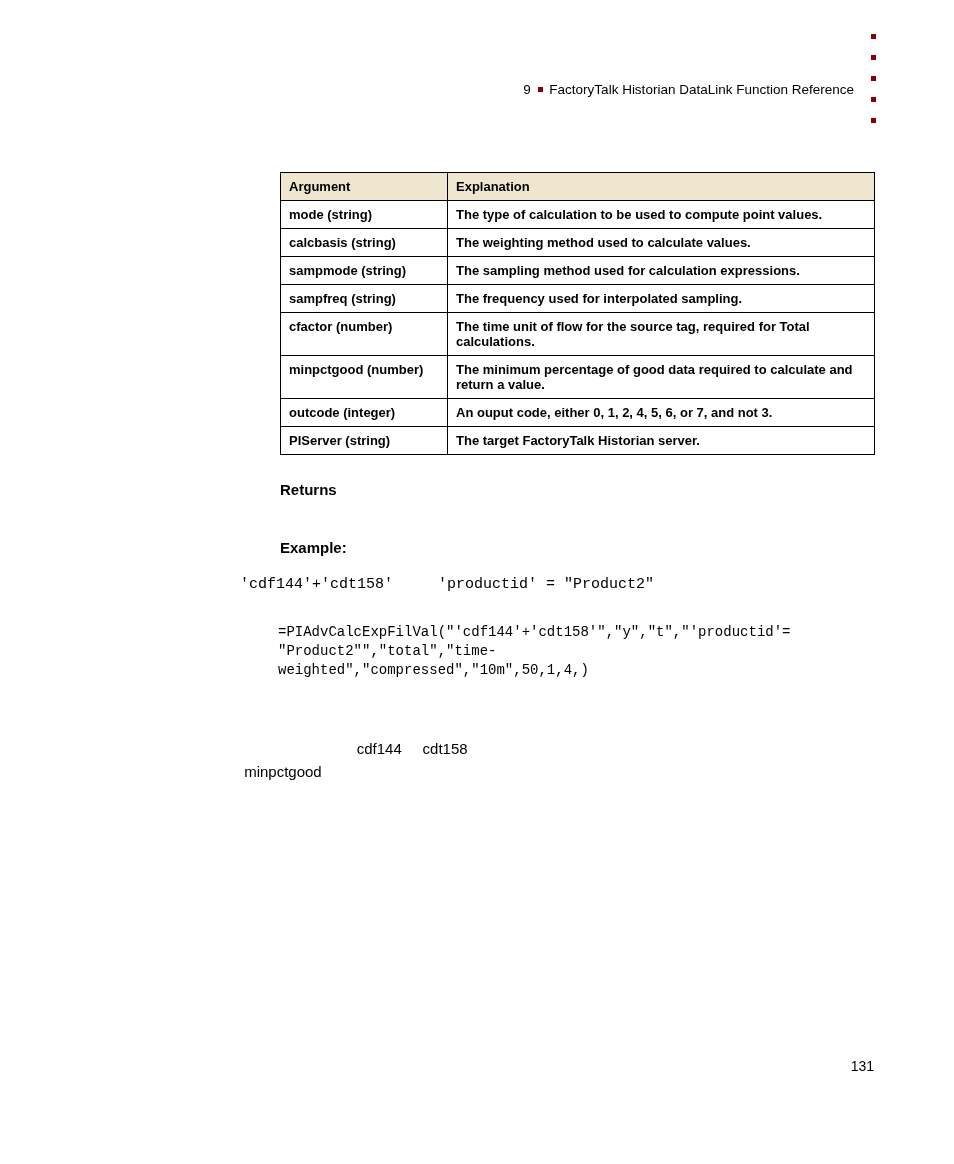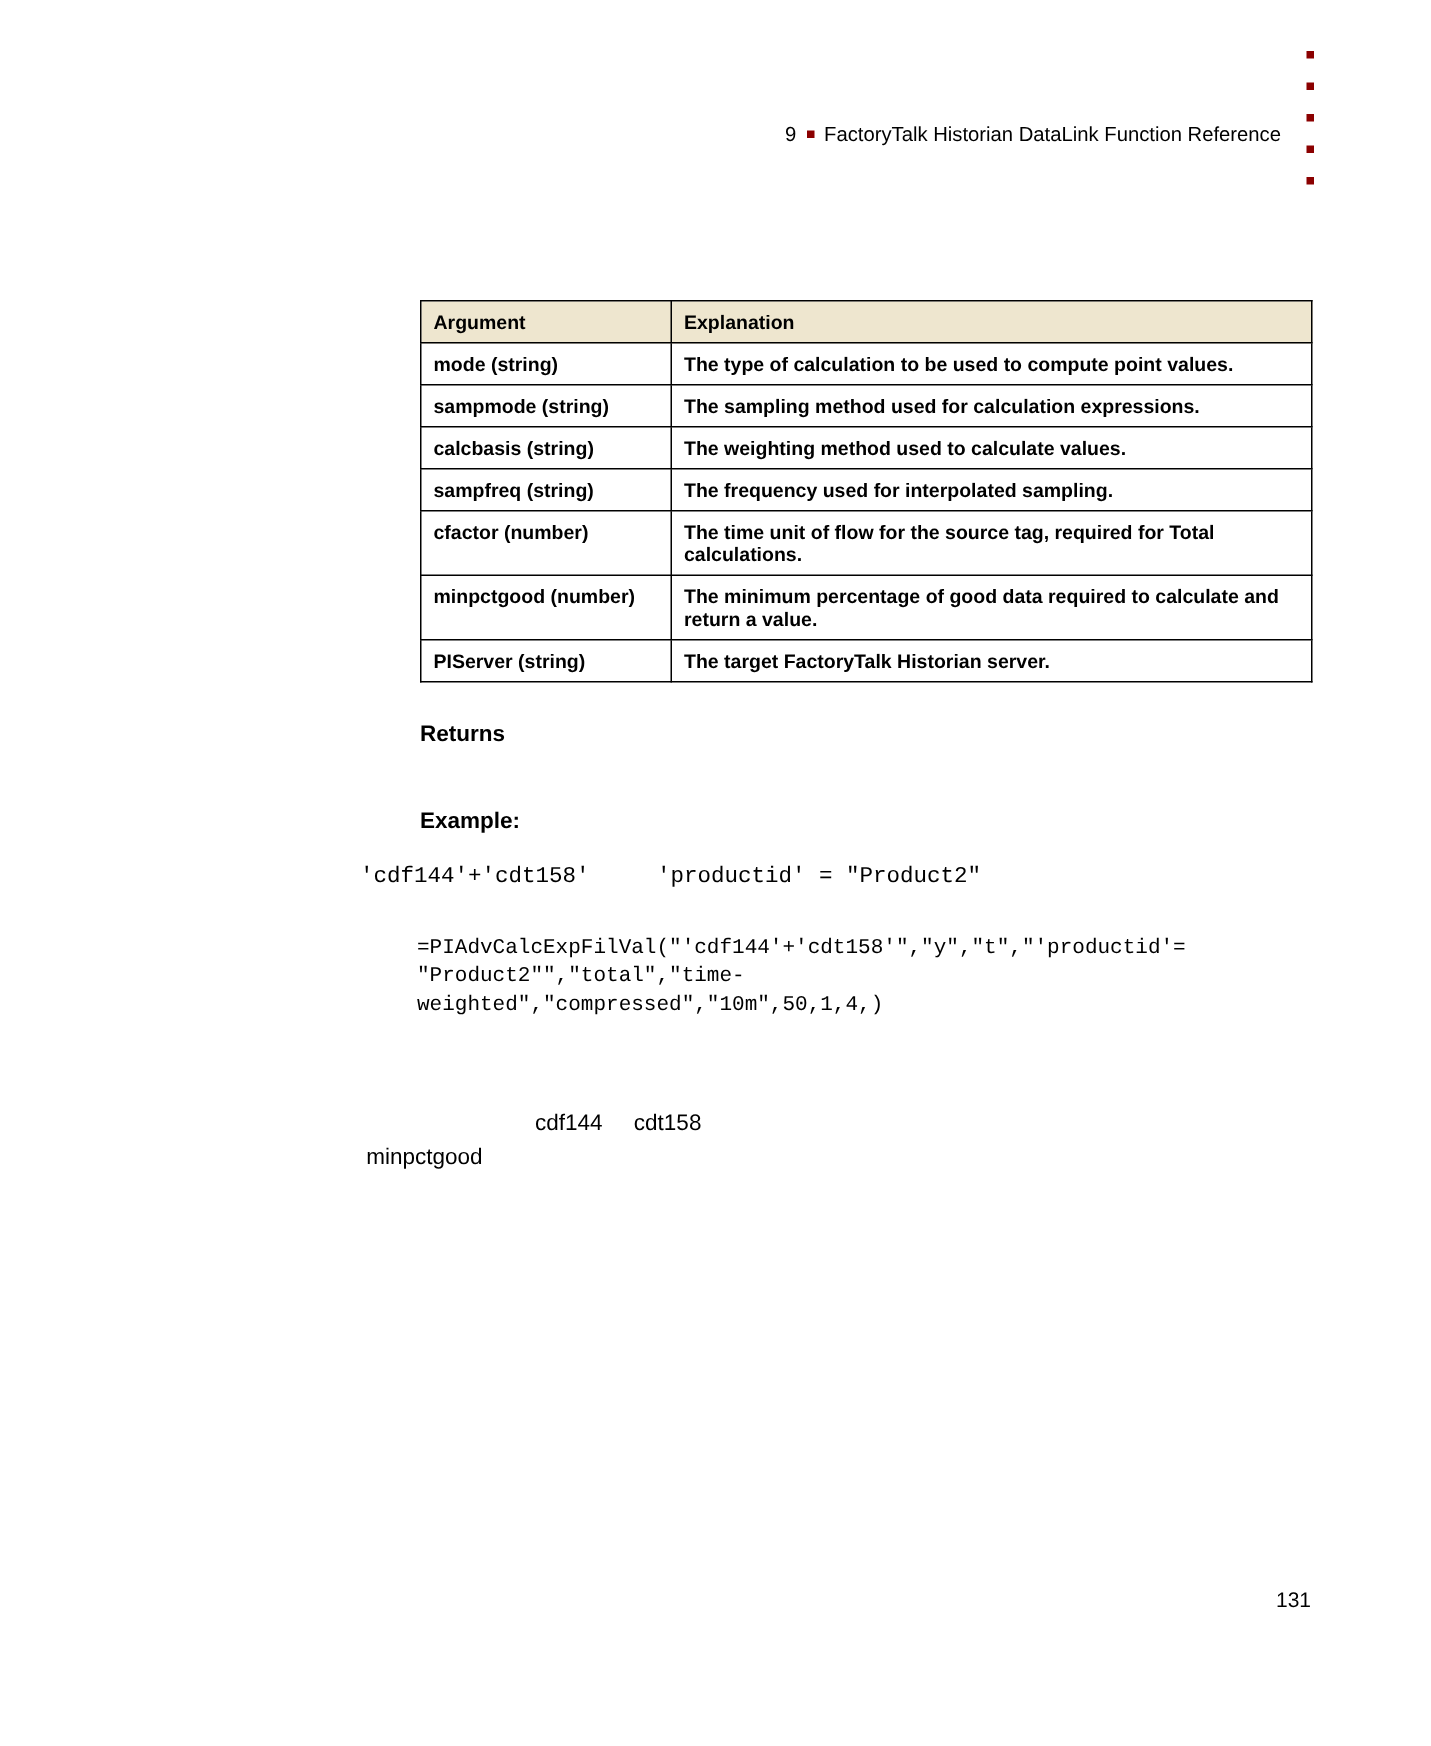--- a/index.html
+++ b/index.html
@@ -43,21 +43,21 @@
     width: 5px;
     height: 5px;
     background: #8b0000;
     display: inline-block;
     vertical-align: middle;
     margin: 0 3px 2px 3px;
   }
   table.argtable {
     border-collapse: collapse;
     width: 595px;
-    margin-top: 120px;
+    margin-top: 92px;
     font-size: 13px;
   }
   table.argtable th, table.argtable td {
     border: 1px solid #000;
     padding: 6px 8px;
     text-align: left;
     vertical-align: top;
     font-weight: bold;
   }
   table.argtable th {
@@ -123,38 +123,42 @@
         <th>Argument</th>
         <th>Explanation</th>
       </tr>
     </thead>
     <tbody>
       <tr>
         <td>mode (string)</td>
         <td>The type of calculation to be used to compute point values.</td>
       </tr>
       <tr>
+        <td>calcbasis (string)</td>
+        <td>The weighting method used to calculate values.</td>
+      </tr>
+      <tr>
         <td>sampmode (string)</td>
         <td>The sampling method used for calculation expressions.</td>
-      </tr>
-      <tr>
-        <td>calcbasis (string)</td>
-        <td>The weighting method used to calculate values.</td>
       </tr>
       <tr>
         <td>sampfreq (string)</td>
         <td>The frequency used for interpolated sampling.</td>
       </tr>
       <tr>
         <td>cfactor (number)</td>
         <td>The time unit of flow for the source tag, required for Total calculations.</td>
       </tr>
       <tr>
         <td>minpctgood (number)</td>
         <td>The minimum percentage of good data required to calculate and return a value.</td>
+      </tr>
+      <tr>
+        <td>outcode (integer)</td>
+        <td>An ouput code, either 0, 1, 2, 4, 5, 6, or 7, and not 3.</td>
       </tr>
       <tr>
         <td>PIServer (string)</td>
         <td>The target FactoryTalk Historian server.</td>
       </tr>
     </tbody>
   </table>
 
   <h3 class="section">Returns</h3>
 

